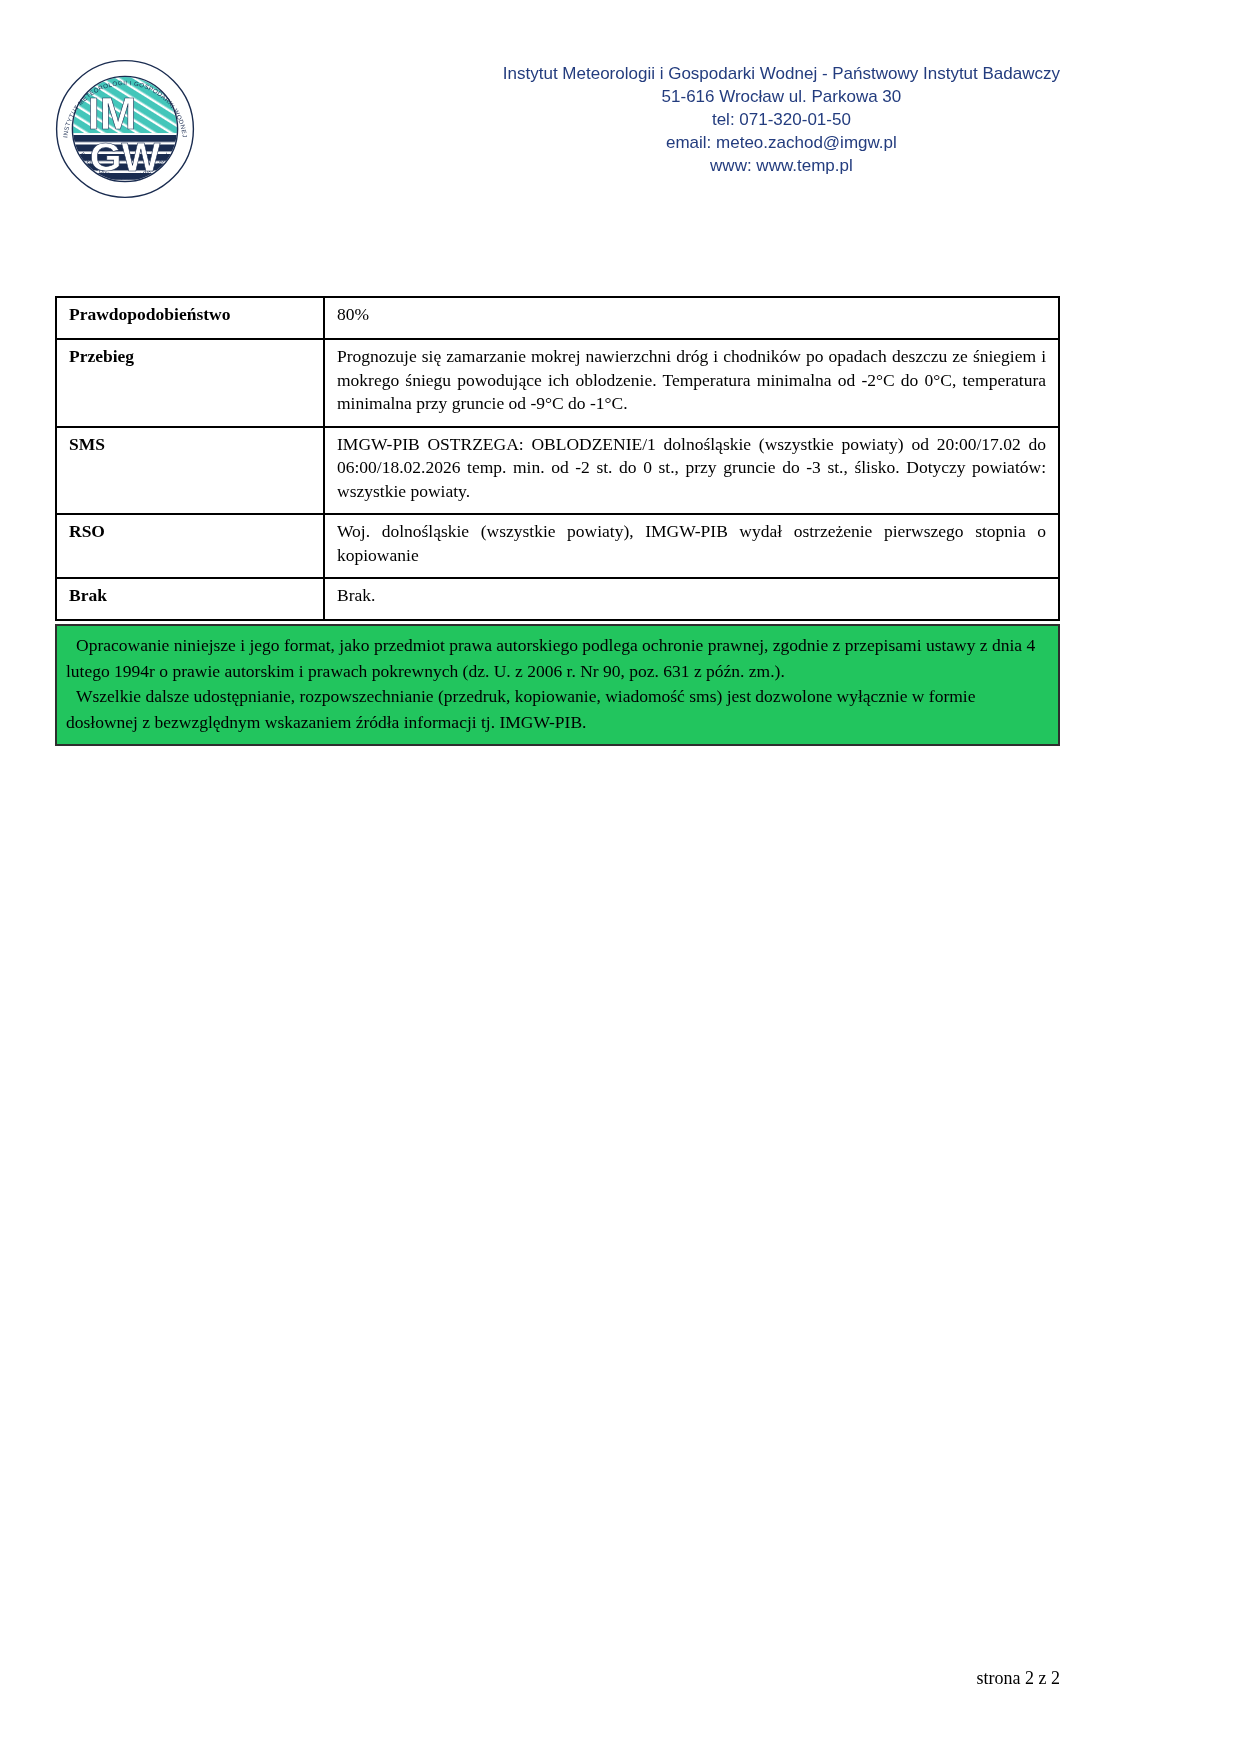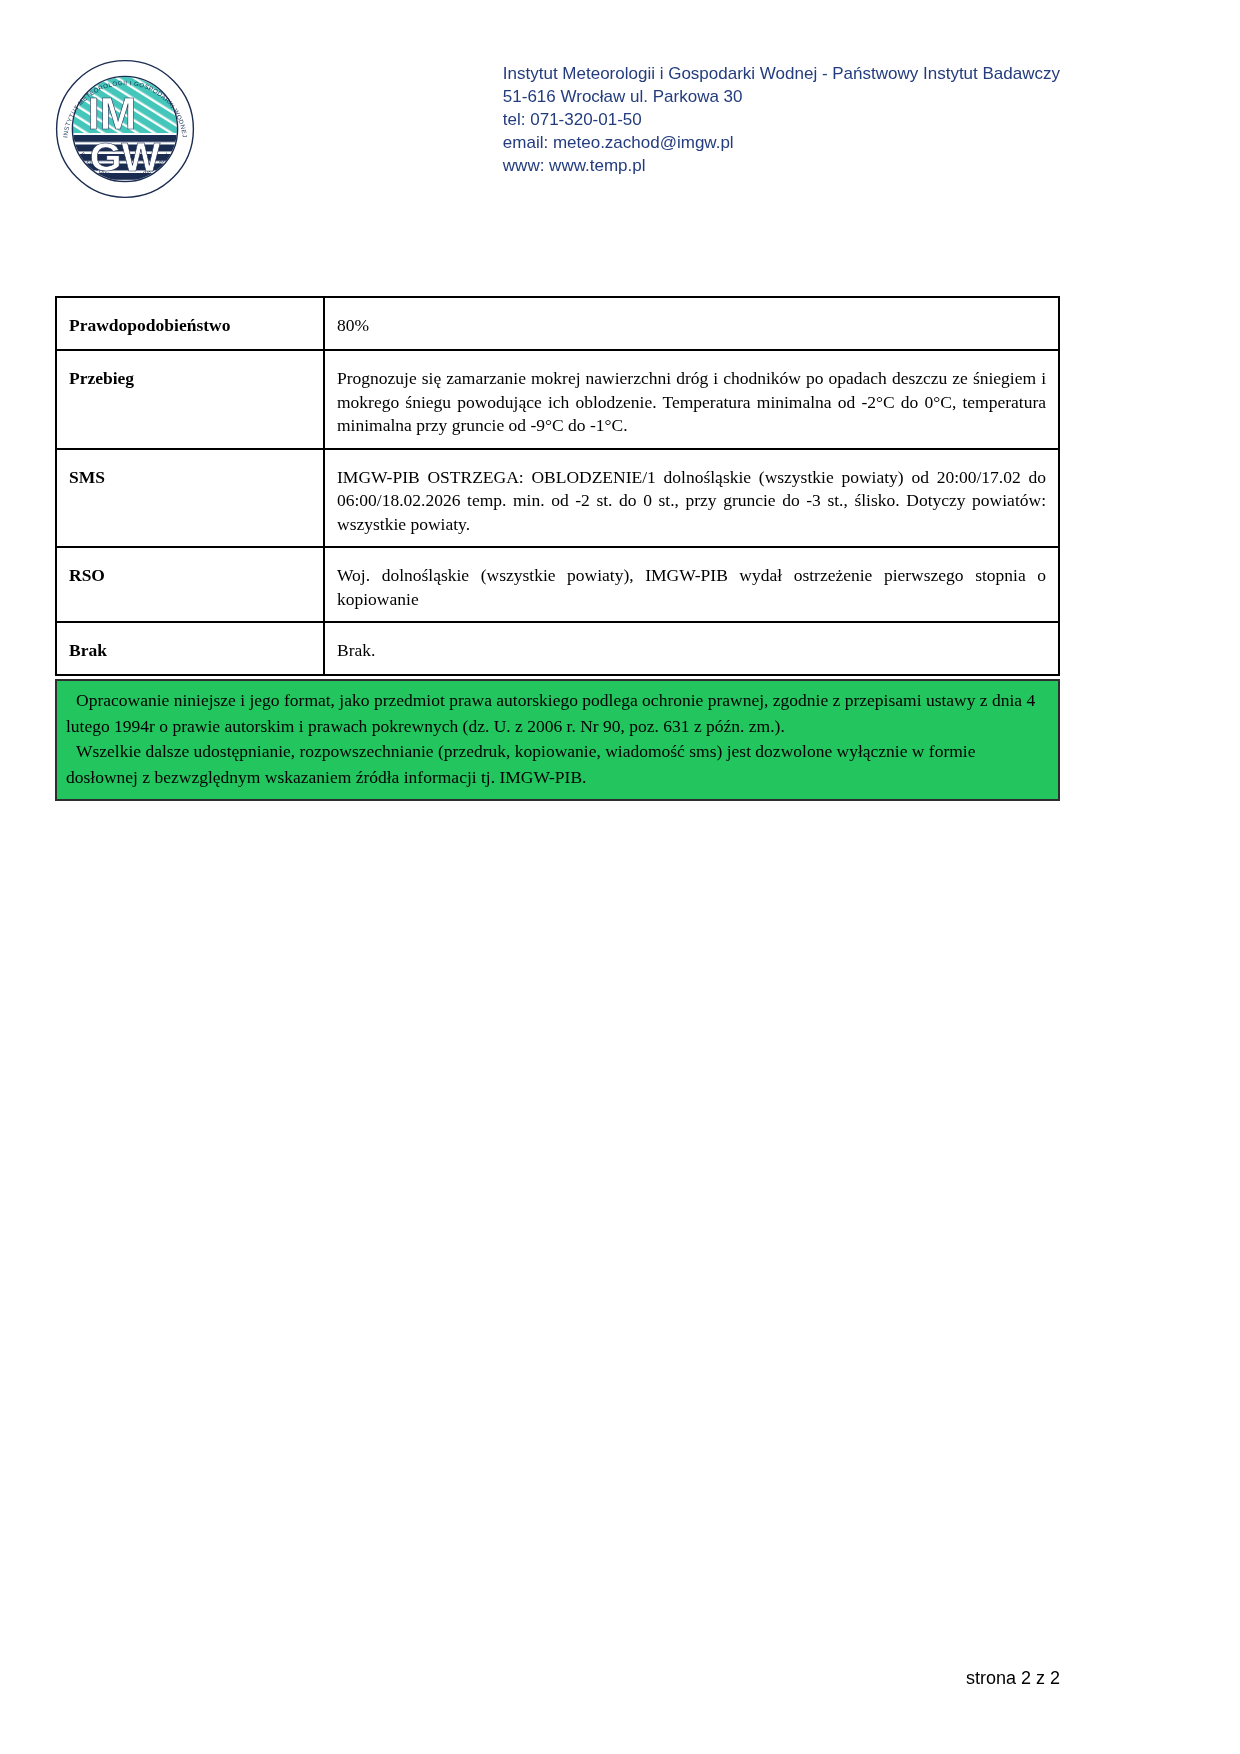--- a/index.html
+++ b/index.html
@@ -17,41 +17,41 @@
 
   
   .doc-header {
     display: flex;
     align-items: flex-start;
     justify-content: space-between;
     height: 158px;
   }
   .logo-wrap { width: 140px; height: 140px; margin-top: 1px; }
   .org-block {
-    text-align: left;
+    text-align: center;
     font-family: "Liberation Sans", sans-serif;
     font-size: 17px;
     line-height: 23px;
     color: #233c7e;
     padding-top: 4px;
   }
   .org-line { white-space: nowrap; }
   .org-line.bold { font-weight: bold; }
 
   
   table.warning-table {
     border-collapse: collapse;
     width: 100%;
     margin-top: 80px;
     table-layout: fixed;
   }
   table.warning-table td {
     border: 2px solid #000000;
     vertical-align: top;
-    padding: 16px 12px 10px 12px;
+    padding: 5px 12px 10px 12px;
     font-size: 17.5px;
     line-height: 23.5px;
   }
   td.cell-label { width: 242px; font-weight: bold; }
   td.cell-value { text-align: justify; }
   tr.row-single td { height: 25px; }
 
   
   .copyright {
     margin-top: 3px;
@@ -61,21 +61,21 @@
     font-size: 17.5px;
     line-height: 25.5px;
   }
   .copyright p { margin: 0; text-indent: 10px; }
 
   
   .page-number {
     position: absolute;
     top: 1668px;
     right: 180px;
-    font-family: Liberation Sans, sans-serif;
+    font-family: Liberation Serif, serif;
     font-size: 18px;
     color: #000000;
   }
 </style>
 </head>
 <body>
 
 <div class="page">
 
   <header class="doc-header">

